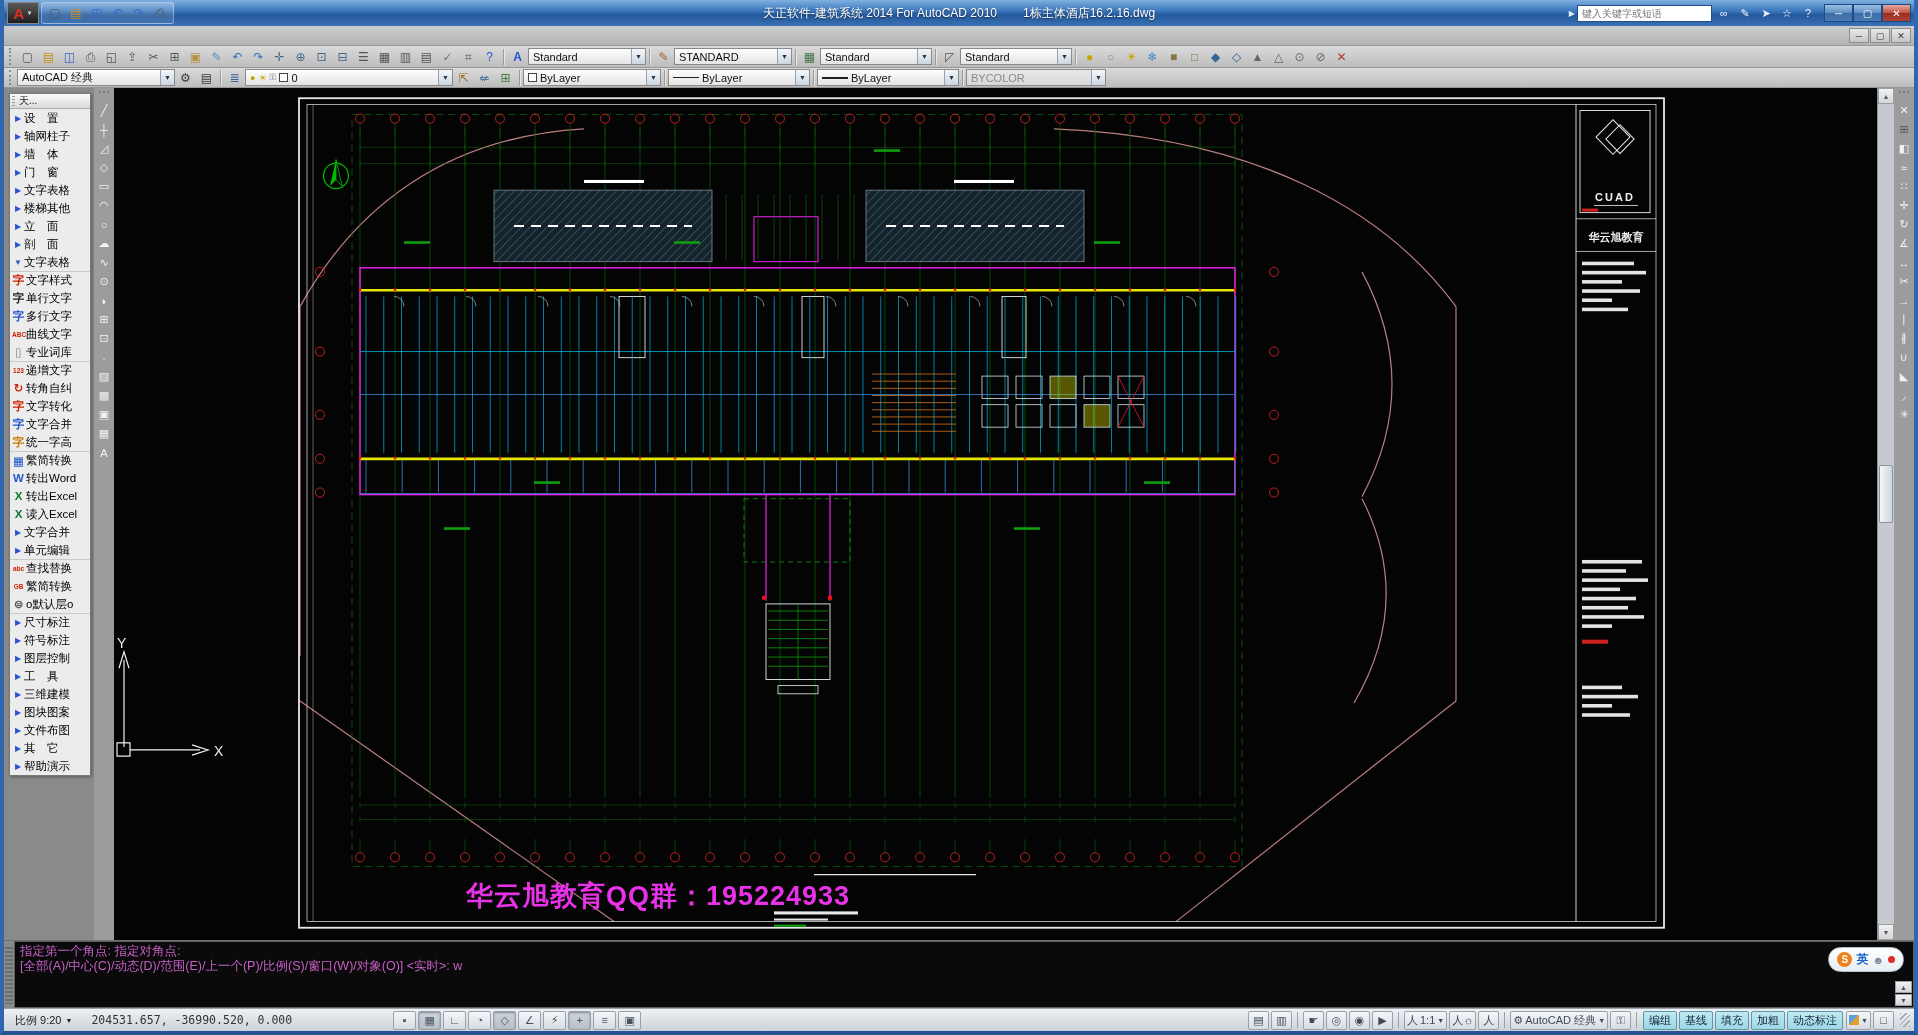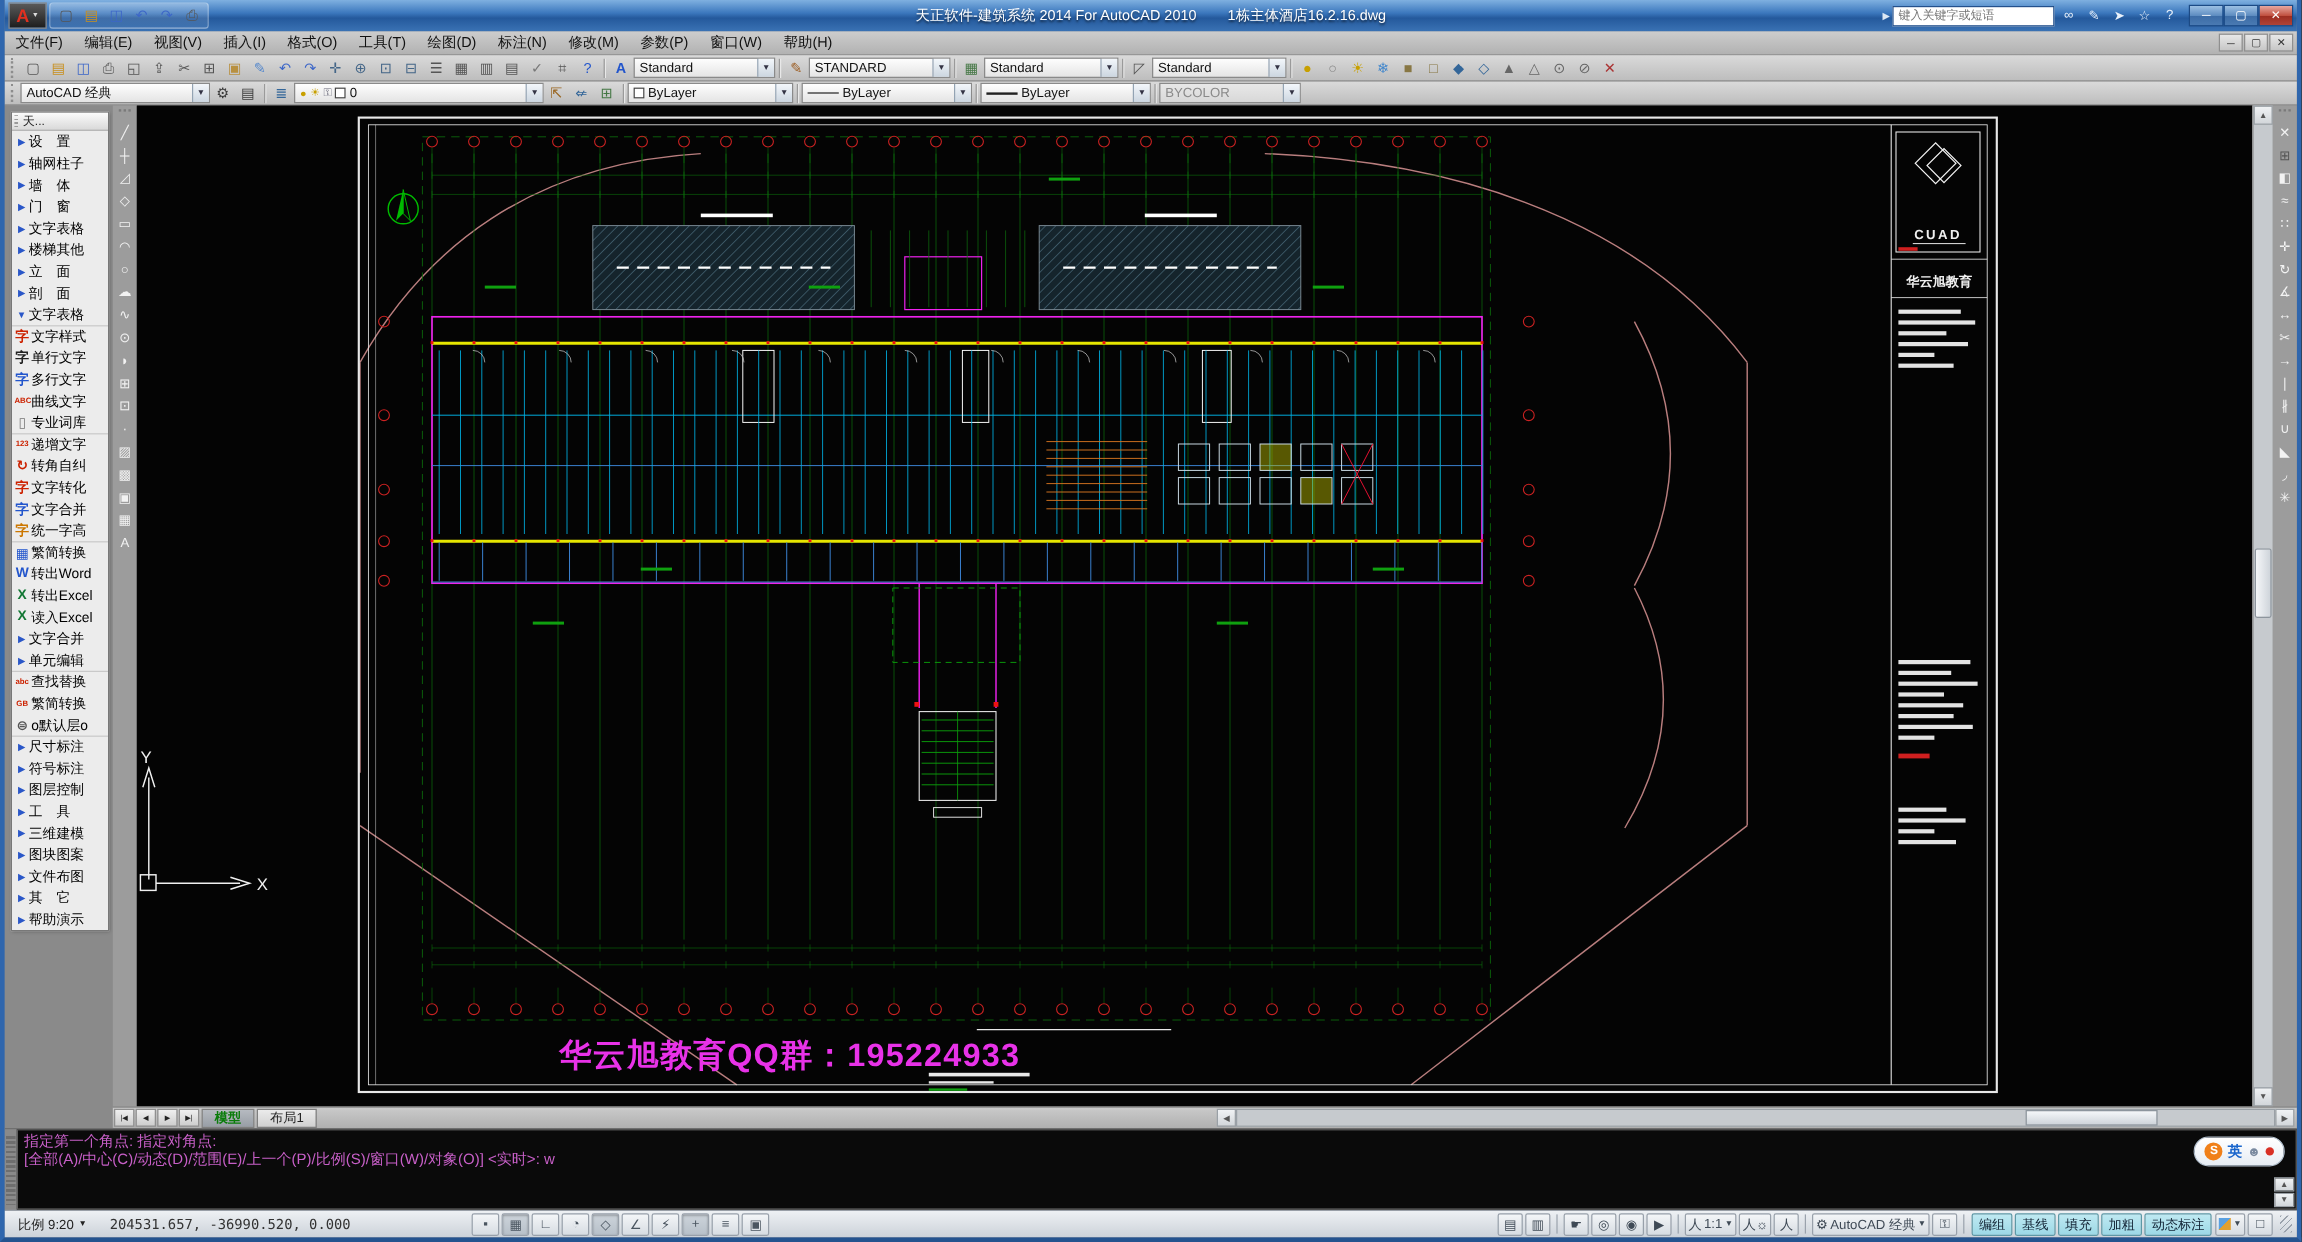--- a/index.html
+++ b/index.html
@@ -157,34 +157,20 @@
       <span class="tico">?</span>
       <div class="winbtns">
         <span class="wbtn">─</span>
         <span class="wbtn">▢</span>
         <span class="wbtn close">✕</span>
       </div>
     </div>
   </div>
 
   <div class="menubar">
-    <div id="menu-items" style="display:flex">
-        <span class="menu-item">文件(F)</span>
-        <span class="menu-item">编辑(E)</span>
-        <span class="menu-item">视图(V)</span>
-        <span class="menu-item">插入(I)</span>
-        <span class="menu-item">格式(O)</span>
-        <span class="menu-item">工具(T)</span>
-        <span class="menu-item">绘图(D)</span>
-        <span class="menu-item">标注(N)</span>
-        <span class="menu-item">修改(M)</span>
-        <span class="menu-item">参数(P)</span>
-        <span class="menu-item">窗口(W)</span>
-        <span class="menu-item">帮助(H)</span>
-      </div>
     <div class="menuwin">
       <span class="mwb">─</span>
       <span class="mwb">▢</span>
       <span class="mwb">✕</span>
     </div>
   </div>
 
   <div class="tb tb1">
     <div class="tgrip"></div>
     <div id="std-icons" style="display:flex">
@@ -287,21 +273,21 @@
       <span class="val">ByLayer</span>
       <span class="carrow">▼</span>
     </div>
     <div class="tsep"></div>
     <div class="combo" style="width:142px">
       <span class="ltline" style="height:2px"></span>
       <span class="val">ByLayer</span>
       <span class="carrow">▼</span>
     </div>
     <div class="tsep"></div>
-    <div class="combo dis" style="width:118px">
+    <div class="combo dis" style="width:140px">
       <span class="val left">BYCOLOR</span>
       <span class="carrow">▼</span>
     </div>
   </div>
 
   <div class="main">
     <div class="left-dock">
       <div class="tz-panel">
         <div class="tz-title">天...</div>
         <div id="sb-items">
@@ -1074,36 +1060,20 @@
               <span class="vbtn" style="color: rgb(242, 242, 242);">∣</span>
               <span class="vbtn" style="color: rgb(242, 242, 242);">∦</span>
               <span class="vbtn" style="color: rgb(242, 242, 242);">∪</span>
               <span class="vbtn" style="color: rgb(242, 242, 242);">◣</span>
               <span class="vbtn" style="color: rgb(242, 242, 242);">◞</span>
               <span class="vbtn" style="color: rgb(242, 242, 242);">✳</span>
             </div>
         </div>
       </div>
 
-      <div class="tabrow">
-        <span class="navb">|◀</span>
-        <span class="navb">◀</span>
-        <span class="navb">▶</span>
-        <span class="navb">▶|</span>
-        <span class="tab model">模型</span>
-        <span class="tab layout">布局1</span>
-        <div class="hspacer"></div>
-        <div class="hscroll">
-          <span class="hbtn">◀</span>
-          <div class="htrack">
-              <div class="hthumb"></div>
-            </div>
-          <span class="hbtn">▶</span>
-        </div>
-      </div>
     </div>
   </div>
 
   <div class="cmdwin">
     <div class="cmdgrip"></div>
     <div class="cmdinner">
       <div class="cmdhist" id="cmd-history"><div>指定第一个角点: 指定对角点:</div><div>[全部(A)/中心(C)/动态(D)/范围(E)/上一个(P)/比例(S)/窗口(W)/对象(O)] &lt;实时&gt;: w</div></div>
     </div>
     <div class="cmdbtns">
       <span class="sbtn">▲</span>

